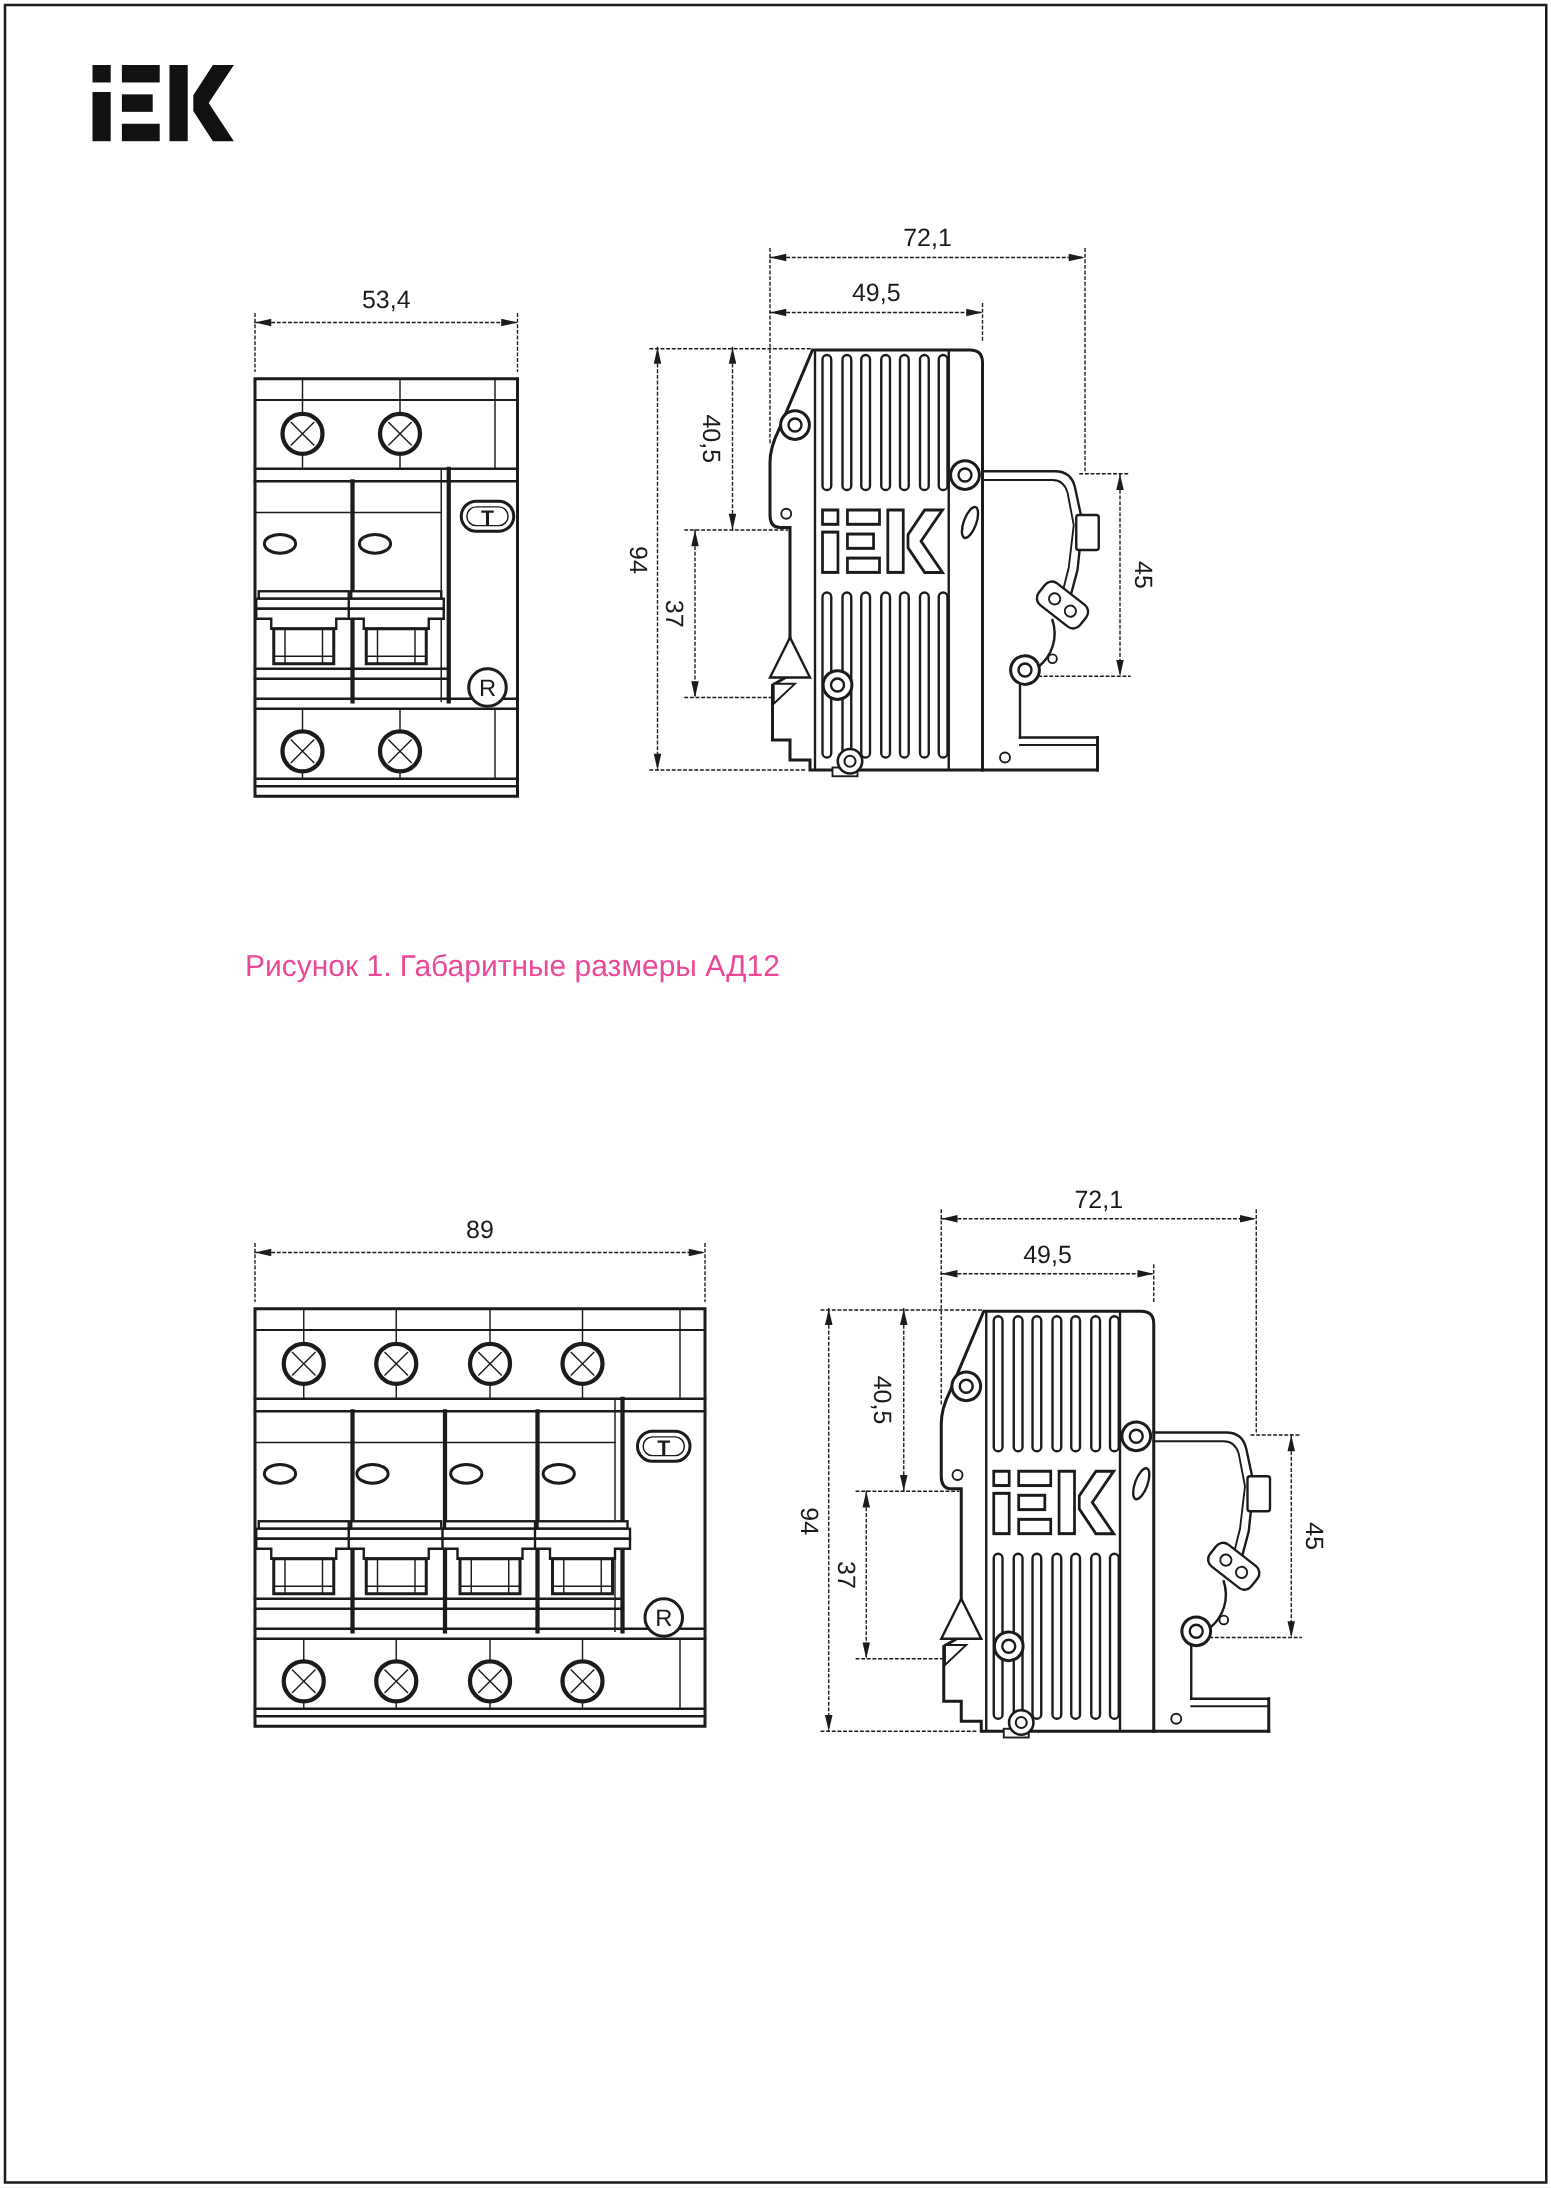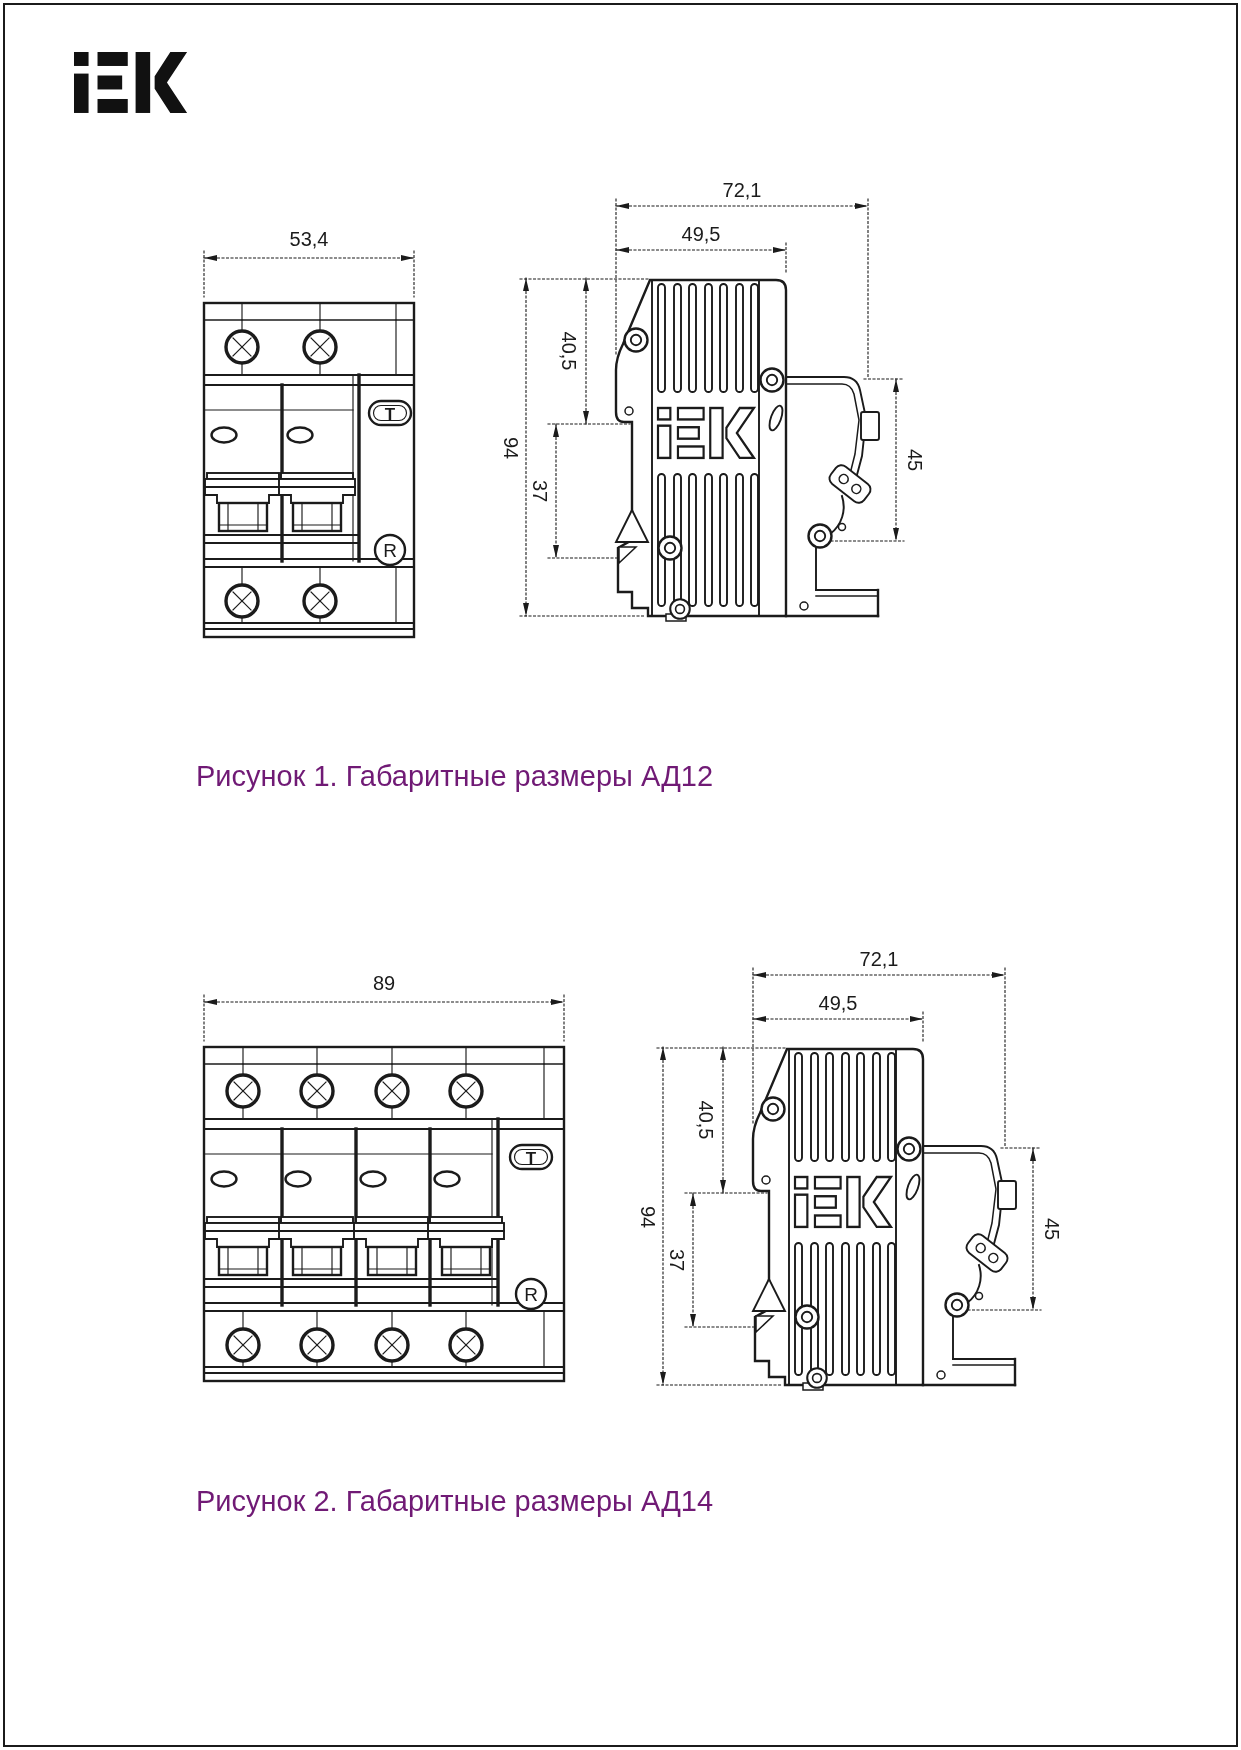--- a/index.html
+++ b/index.html
@@ -1,20 +1,20 @@
 <!DOCTYPE html>
 <html><head>
 <meta charset="utf-8">
 <style>
   html,body{margin:0;padding:0;background:#e8e8e8;}
   #page{position:relative;width:1241px;height:1750px;background:#ffffff;
         font-family:"Liberation Sans",sans-serif;overflow:hidden;}
   .frame{position:absolute;inset:3px;border:2px solid #1b1b1b;pointer-events:none;}
   .abs{position:absolute;}
-  .cap{position:absolute;font-size:29px;color:#701a75;white-space:nowrap;}
+  .cap{position:absolute;font-size:24px;color:#ec4899;white-space:nowrap;}
   svg{display:block;overflow:visible;}
   svg text{fill:#1b1b1b;font-family:"Liberation Sans",sans-serif;}
   .dt{font-size:20px;}
   .s{stroke:#1b1b1b;fill:none;stroke-linecap:square;}
   .fw{fill:#ffffff;}
   .fb{fill:#1b1b1b;stroke:none;}
   .w35{stroke-width:3.4;}
   .w25{stroke-width:2.4;}
   .w2{stroke-width:1.9;}
   .w15{stroke-width:1.5;}
@@ -462,15 +462,14 @@
         </g>
     <g>
           <use href="#screwS" transform="translate(322,368)"></use>
         </g>
     <g>
           <use href="#screwS" transform="translate(182,441) scale(0.85)"></use>
         </g>
   </g>
 </svg>
 
-<div class="cap" style="left:196px;top:1485px">Рисунок 2. Габаритные размеры АД14</div>
 
 </div>
 
 </body></html>

